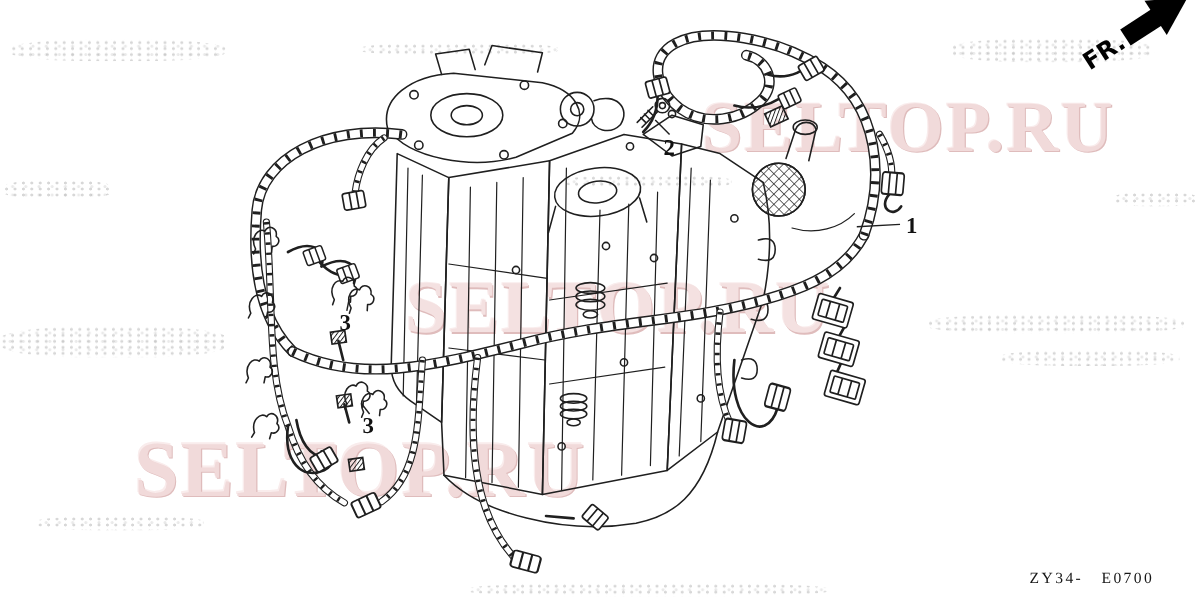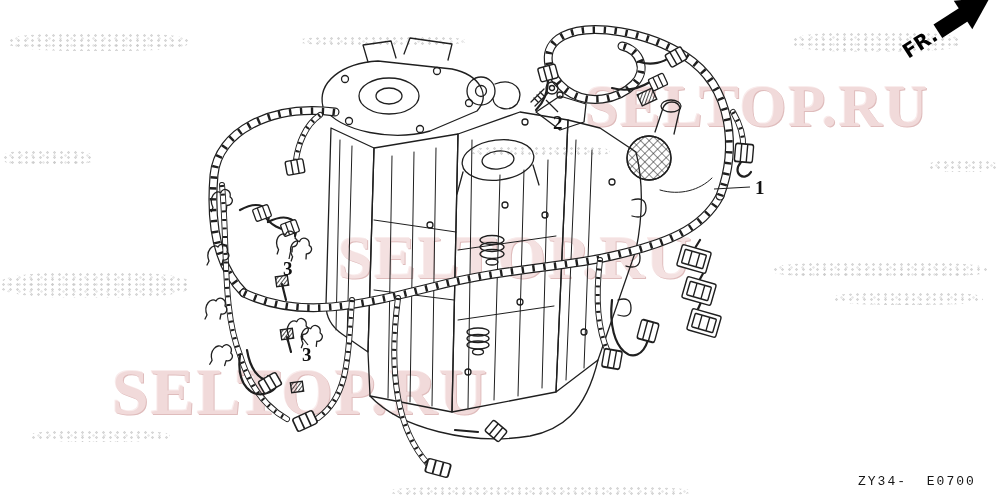--- a/index.html
+++ b/index.html
@@ -45,21 +45,21 @@
     font-family:"Liberation Serif","DejaVu Serif",serif;
     font-size:19px;font-weight:700;fill:#111;
   }
   svg.art .leader{stroke:#1f1f1f;stroke-width:1.2;fill:none;}
   svg.art .fr-text{
     font-family:"DejaVu Sans","Liberation Sans",sans-serif;
     font-size:20px;font-weight:700;fill:#000;
   }
   .part-code{
     position:absolute;left:858px;top:474px;
-    font-family:Liberation Mono, monospace;
+    font-family:Liberation Serif, serif;
     font-size:13px;color:#161616;letter-spacing:2px;word-spacing:10px;
     white-space:nowrap;
   }
 </style>
 </head>
 <body>
 
 <div class="stage">
 
   <div class="noise" style="left:8px;top:33px;width:180px;height:18px;"></div>

